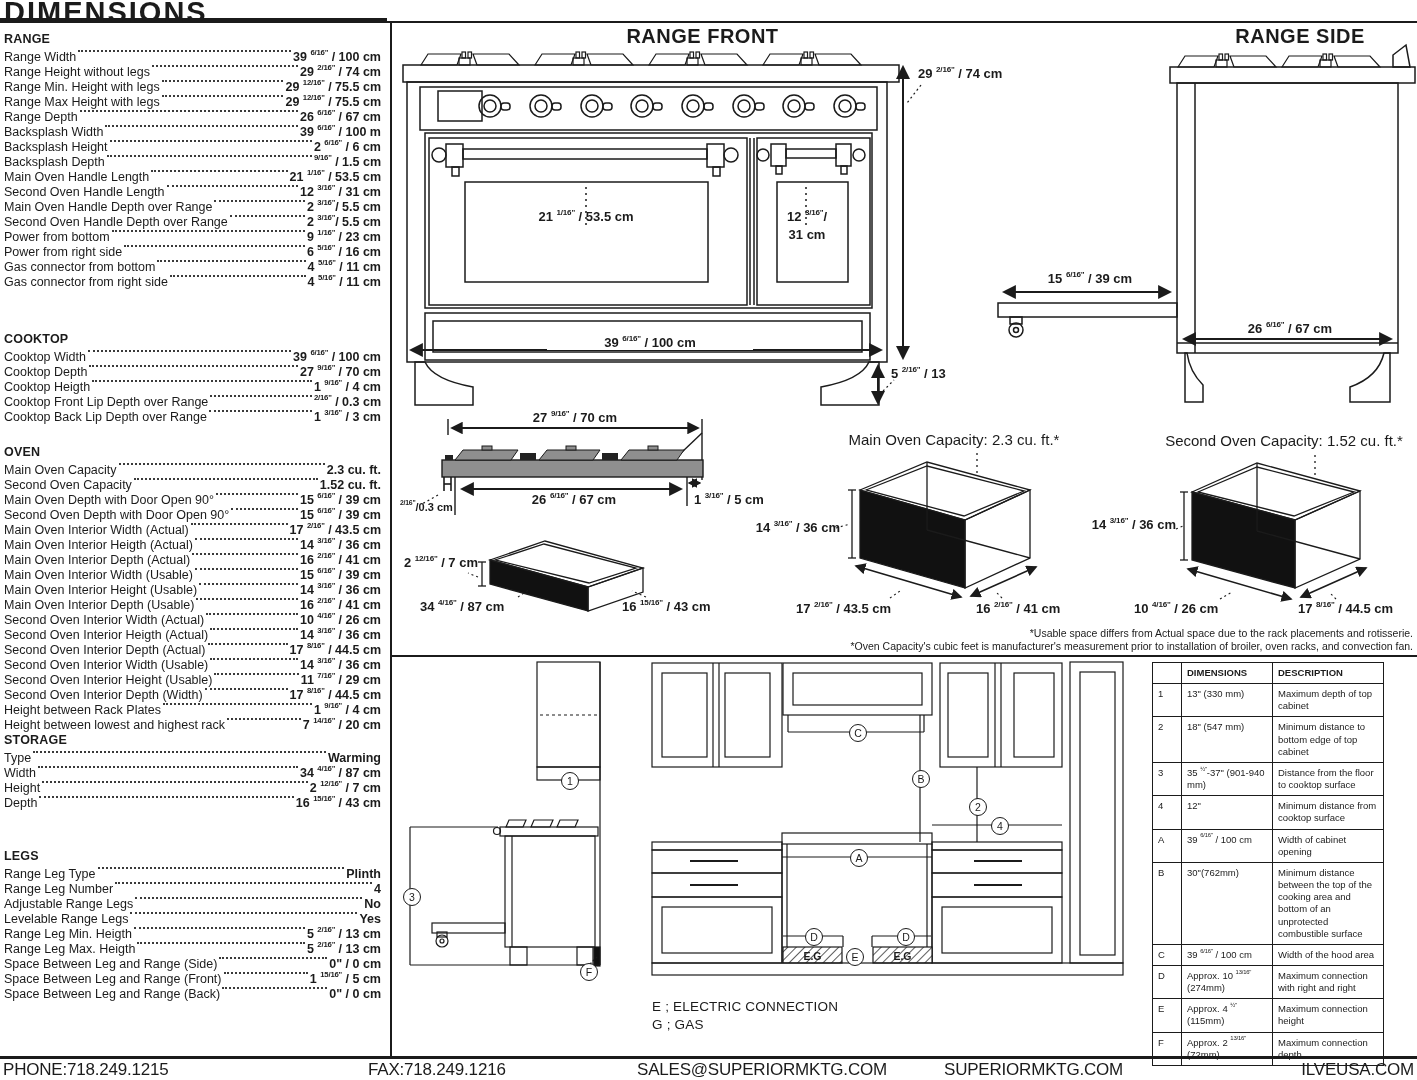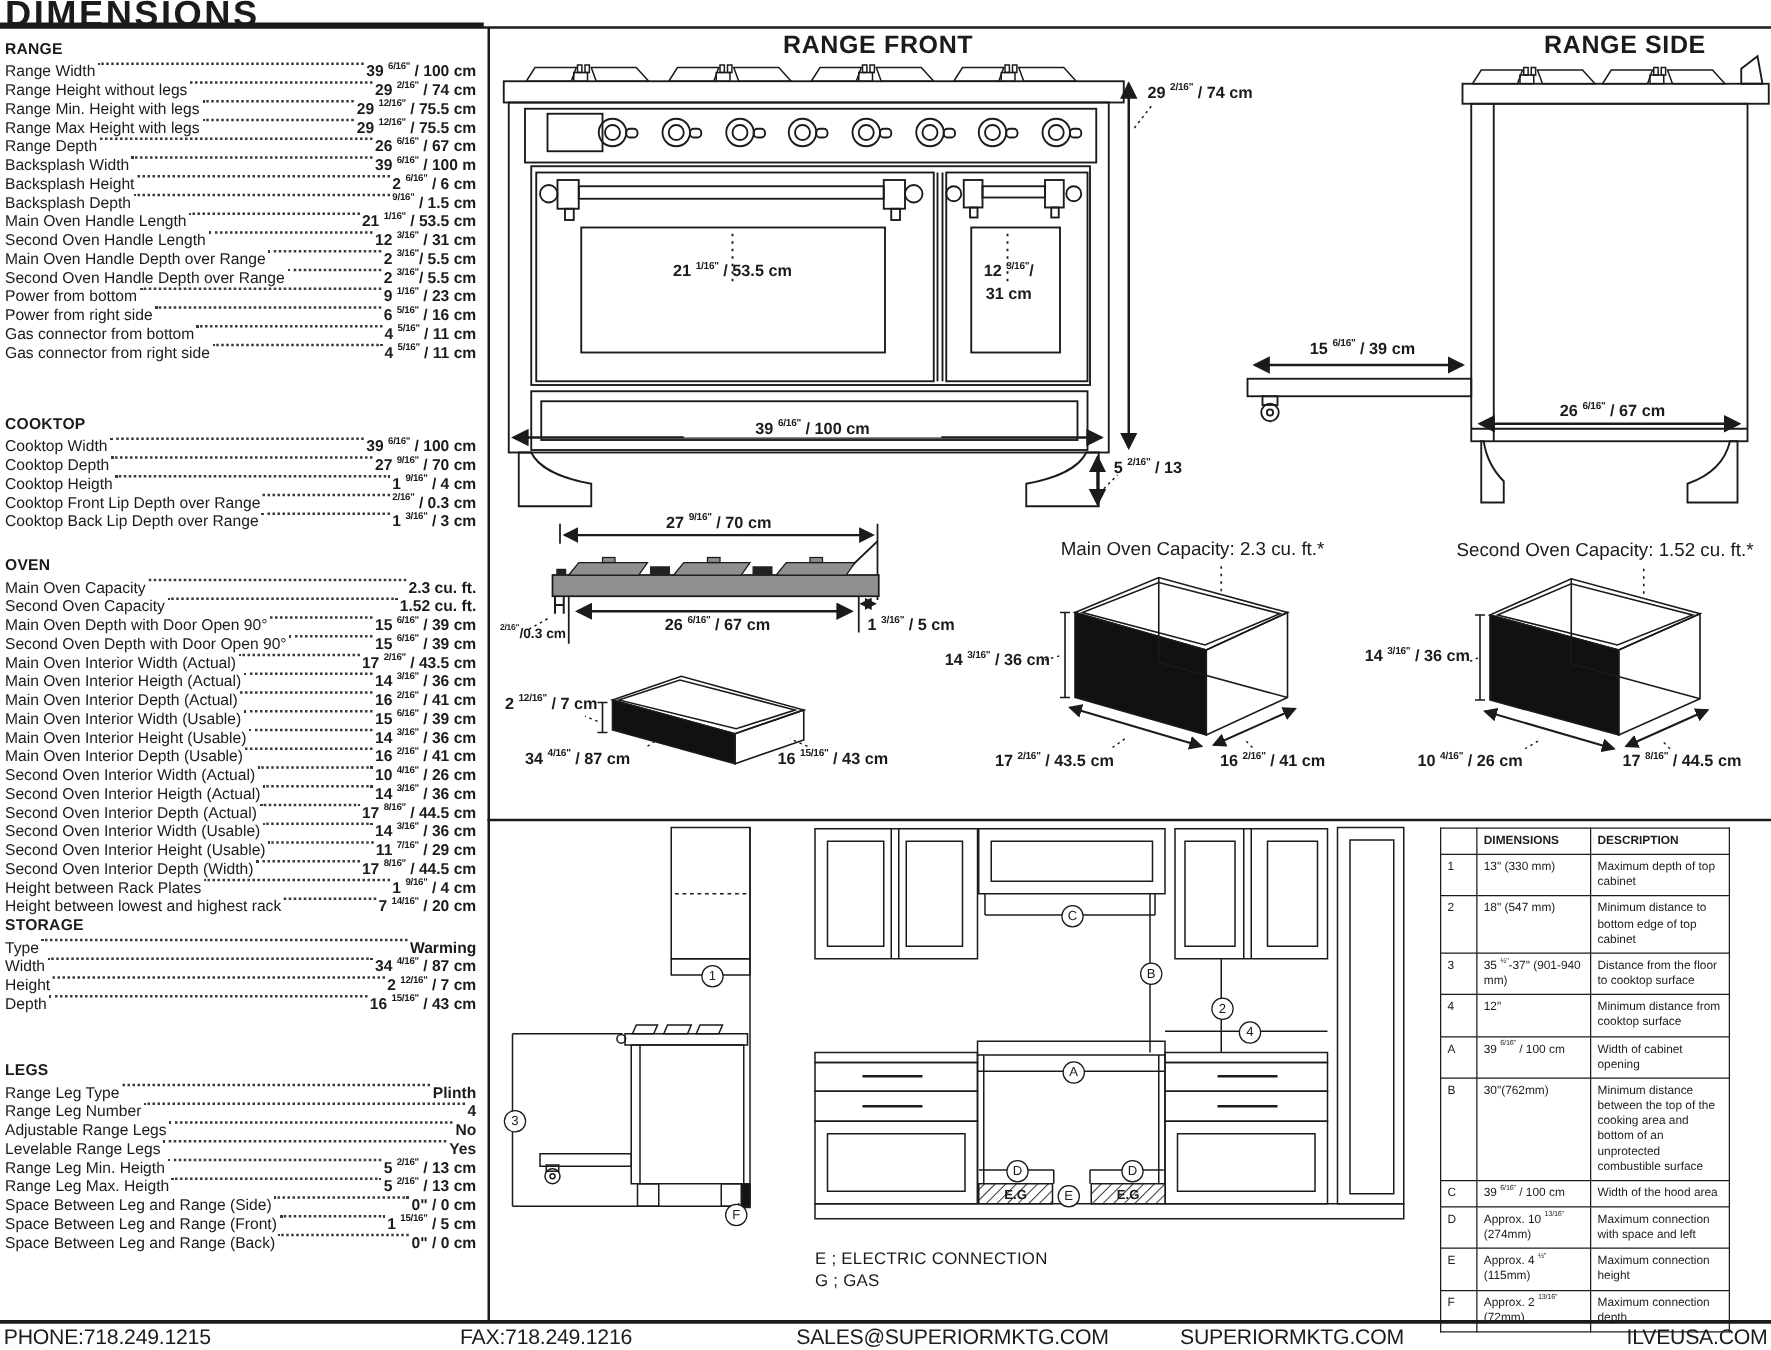--- a/index.html
+++ b/index.html
@@ -656,20 +656,24 @@
         <line x1="211" y1="172" x2="276" y2="143" stroke-width="1.6" marker-start="url(#so-ah)" marker-end="url(#so-ah)"></line>
         <line x1="130" y1="174" x2="142" y2="167" stroke-dasharray="2,3" stroke-width="1.1"></line>
         <line x1="246" y1="174" x2="240" y2="168" stroke-dasharray="2,3" stroke-width="1.1"></line>
       </g>
     </svg>
     <div class="dl rt fmt-frac" style="left:0;width:86px;top:92px;">14 <sup>3/16"</sup> / 36 cm</div>
     <div class="dl fmt-frac" style="left:44px;top:176px;">10 <sup>4/16"</sup> / 26 cm</div>
     <div class="dl fmt-frac" style="left:208px;top:176px;">17 <sup>8/16"</sup> / 44.5 cm</div>
   </div>
 
+  <div class="fn-block">
+    <div>*Usable space differs from Actual space due to the rack placements and rotisserie.</div>
+    <div>*Oven Capacity's cubic feet is manufacturer's measurement prior to installation of broiler, oven racks, and convection fan.</div>
+  </div>
 
   <div class="panel" style="left:400px;top:660px;width:250px;height:392px;">
     <svg width="250" height="392" viewBox="0 0 250 392">
       <g stroke="#1b1b1b" fill="none" stroke-width="1.2">
         <rect x="137" y="2" width="63" height="105"></rect>
         <line x1="140" y1="55" x2="197" y2="55" stroke-dasharray="3,3"></line>
         <rect x="137" y="107" width="63" height="13"></rect>
         <line x1="200" y1="2" x2="200" y2="305"></line>
         <rect x="100" y="167" width="98" height="9"></rect>
         <circle cx="97" cy="171" r="3.5"></circle>
@@ -817,21 +821,21 @@
 
         <tr>
           <td class="c-id">C</td>
           <td class="c-dim fmt-frac">39 <sup>6/16"</sup> / 100 cm</td>
           <td class="c-desc">Width of the hood area</td>
         </tr>
 
         <tr>
           <td class="c-id">D</td>
           <td class="c-dim fmt-frac">Approx. 10 <sup>13/16"</sup> (274mm)</td>
-          <td class="c-desc">Maximum connection with space and left</td>
+          <td class="c-desc">Maximum connection with right and right</td>
         </tr>
 
         <tr>
           <td class="c-id">E</td>
           <td class="c-dim fmt-frac">Approx. 4 <sup>½"</sup> (115mm)</td>
           <td class="c-desc">Maximum connection height</td>
         </tr>
 
         <tr>
           <td class="c-id">F</td>

